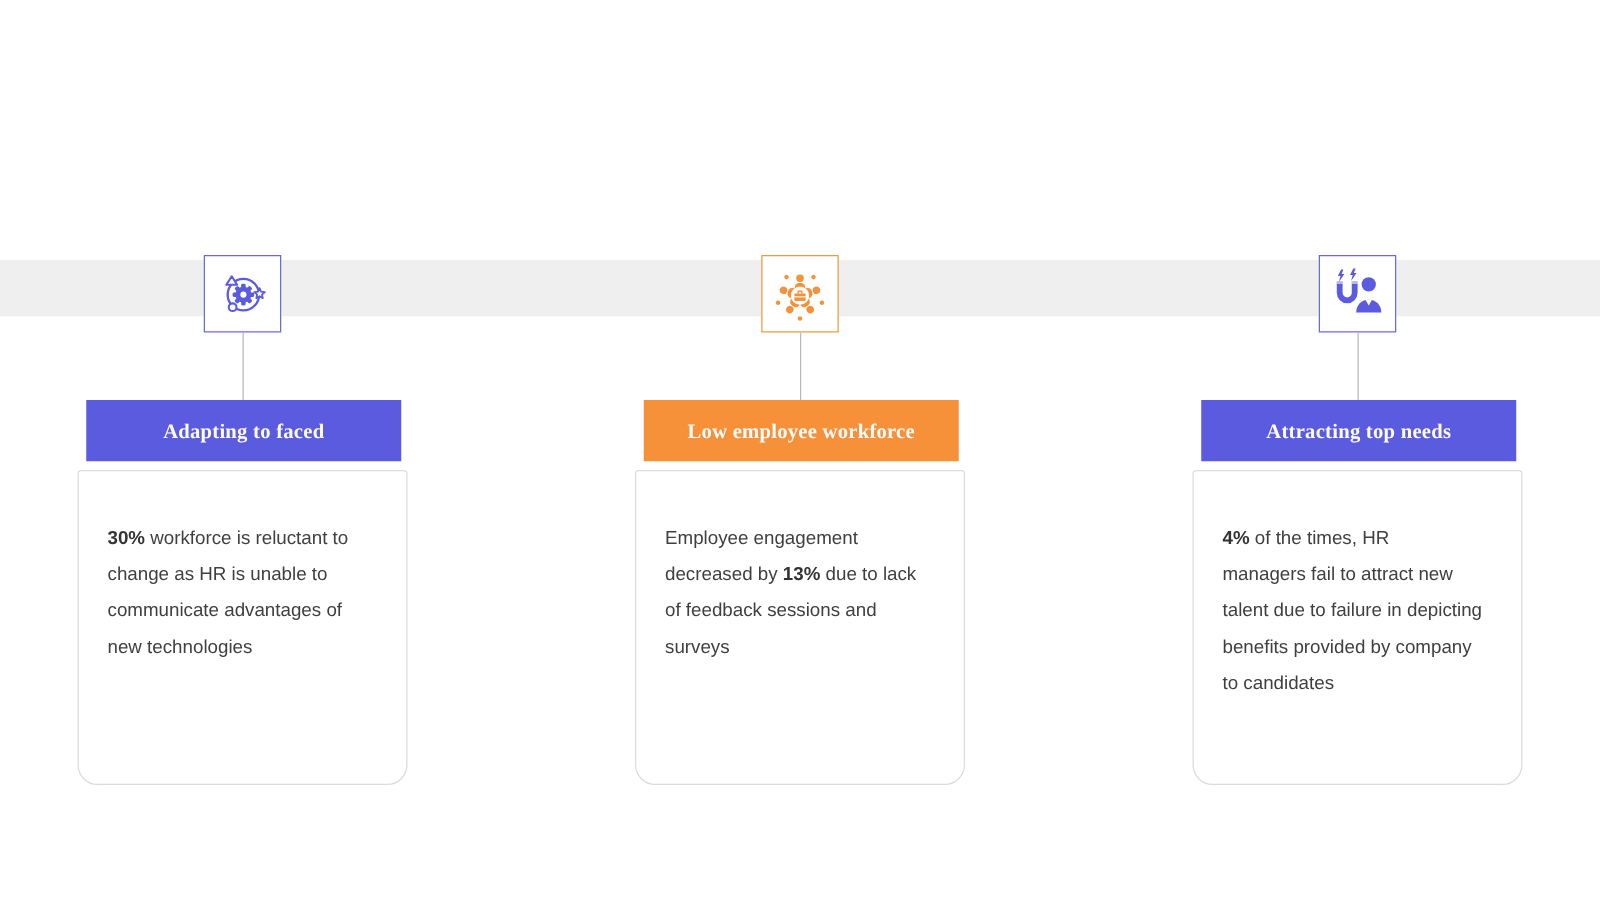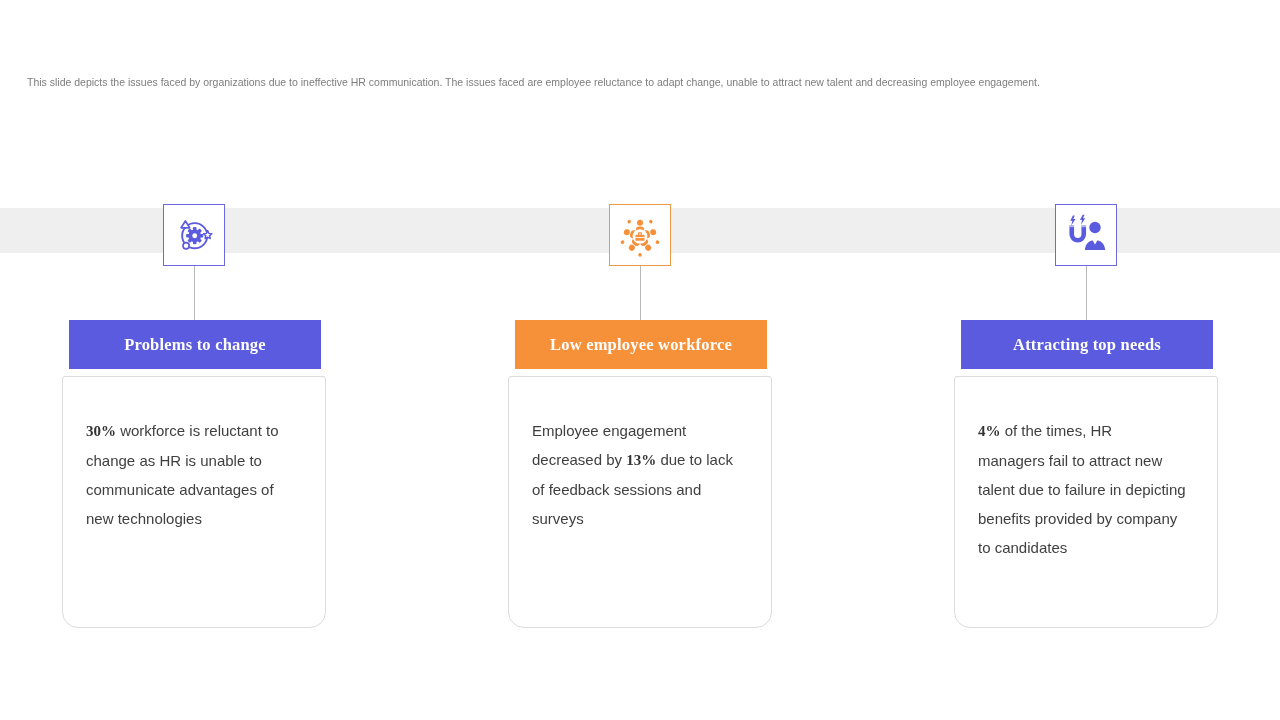--- a/index.html
+++ b/index.html
@@ -45,37 +45,36 @@
   .card {
     position:absolute; left:0; top:172px; width:264px; height:252px;
     background:#fff; border:1px solid #dcdcdc; border-radius:3px 3px 16px 16px;
     box-sizing:border-box;
   }
   .card-text {
     margin:39px 20px 0 23px;
     font-size:15px; line-height:29px; color:#3f3f3f;
     white-space:pre-line;
   }
-  .card-text .b { font-weight:700; color:#333;font-family:Liberation Serif, serif; }
+  .card-text .b { font-weight:700; color:#333; }
 
   .footer {
     position:absolute; left:425px; top:699px; width:430px;
     text-align:center; font-size:10.5px; color:#8f8f8f;
     padding-bottom:4px; border-bottom:1px solid #d0d0d0;
   }
   svg { display:block; }
 </style>
 </head>
 <body>
 
 <div class="slide">
 
   <div class="band"></div>
 
-  <div class="subtitle">This slide depicts the issues faced by organizations due to ineffective HR communication. The issues faced are employee reluctance to adapt change, unable to attract new talent and decreasing employee engagement.</div>
 
   <div class="column col-1 accent-purple">
     <div class="icon-box">
       <span>
         <svg viewBox="0 0 64 64" width="46" height="46">
           <circle cx="33" cy="33" r="17.5" fill="none" stroke="currentColor" stroke-width="2.6"></circle>
           <g fill="currentColor">
             <rect x="30.5" y="21" width="5" height="6" rx="1.5"></rect>
             <rect x="30.5" y="21" width="5" height="6" rx="1.5" transform="rotate(45 33 33)"></rect>
             <rect x="30.5" y="21" width="5" height="6" rx="1.5" transform="rotate(90 33 33)"></rect>
@@ -87,21 +86,21 @@
           </g>
           <circle cx="33" cy="33" r="8.8" fill="currentColor"></circle>
           <circle cx="33" cy="33" r="3.4" fill="#ffffff"></circle>
           <polygon points="20,12.5 26,22 14,22" fill="#ffffff" stroke="currentColor" stroke-width="2.3" stroke-linejoin="round"></polygon>
           <polygon points="51,25.8 52.6,29.7 56.9,30.1 53.7,32.9 54.6,37 51,34.8 47.4,37 48.3,32.9 45.1,30.1 49.4,29.7" fill="#ffffff" stroke="currentColor" stroke-width="2" stroke-linejoin="round"></polygon>
           <circle cx="21" cy="47" r="4.3" fill="#ffffff" stroke="currentColor" stroke-width="2.3"></circle>
         </svg>
       </span>
     </div>
     <div class="connector"></div>
-    <div class="header-bar">Problems to change</div>
+    <div class="header-bar">Adapting to faced</div>
     <div class="card">
       <div class="card-text"><span class="b">30%</span><span> workforce is reluctant to
 change as HR is unable to
 communicate advantages of
 new technologies</span></div>
     </div>
   </div>
 
   <div class="column col-2 accent-orange">
     <div class="icon-box">

